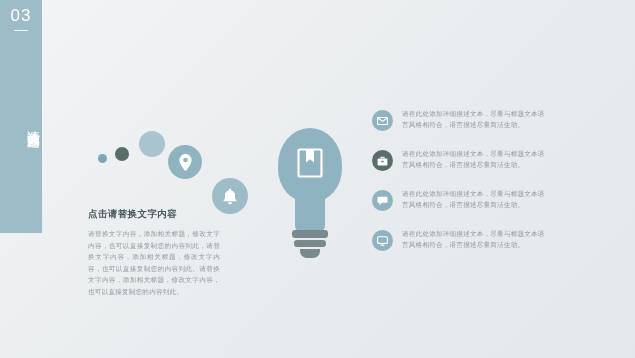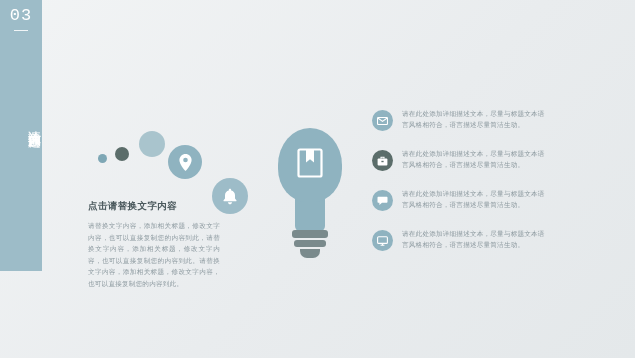--- a/index.html
+++ b/index.html
@@ -20,23 +20,22 @@
     background: linear-gradient(135deg, #f2f4f5 0%, #e9ecee 55%, #e4e8ea 100%);
     overflow: hidden;
   }
 
   
   .left-bar {
     position: absolute;
     left: 0;
     top: 0;
     width: 42px;
-    height: 271px;
+    height: 233px;
     background: #9dbcc8;
-    font-family: Liberation Mono, monospace;
   }
   .left-bar-num {
     position: absolute;
     left: 0;
     top: 6px;
     width: 42px;
     text-align: center;
     color: #ffffff;
     font-size: 17px;
     letter-spacing: 1px;
@@ -150,21 +149,21 @@
   .text-block {
     position: absolute;
     left: 88px;
     top: 196px;
     width: 132px;
   }
   .text-block-title {
     color: #4c5a5e;
     font-size: 9.5px;
     font-weight: bold;
-    margin: 4px 0 7px 0;
+    margin: 12px 0 7px 0;
     letter-spacing: 0.4px;
   }
   .text-block-body {
     color: #8d9aa0;
     font-size: 6.6px;
     line-height: 11.5px;
     margin: 0;
     text-align: justify;
     letter-spacing: 0.2px;
   }

